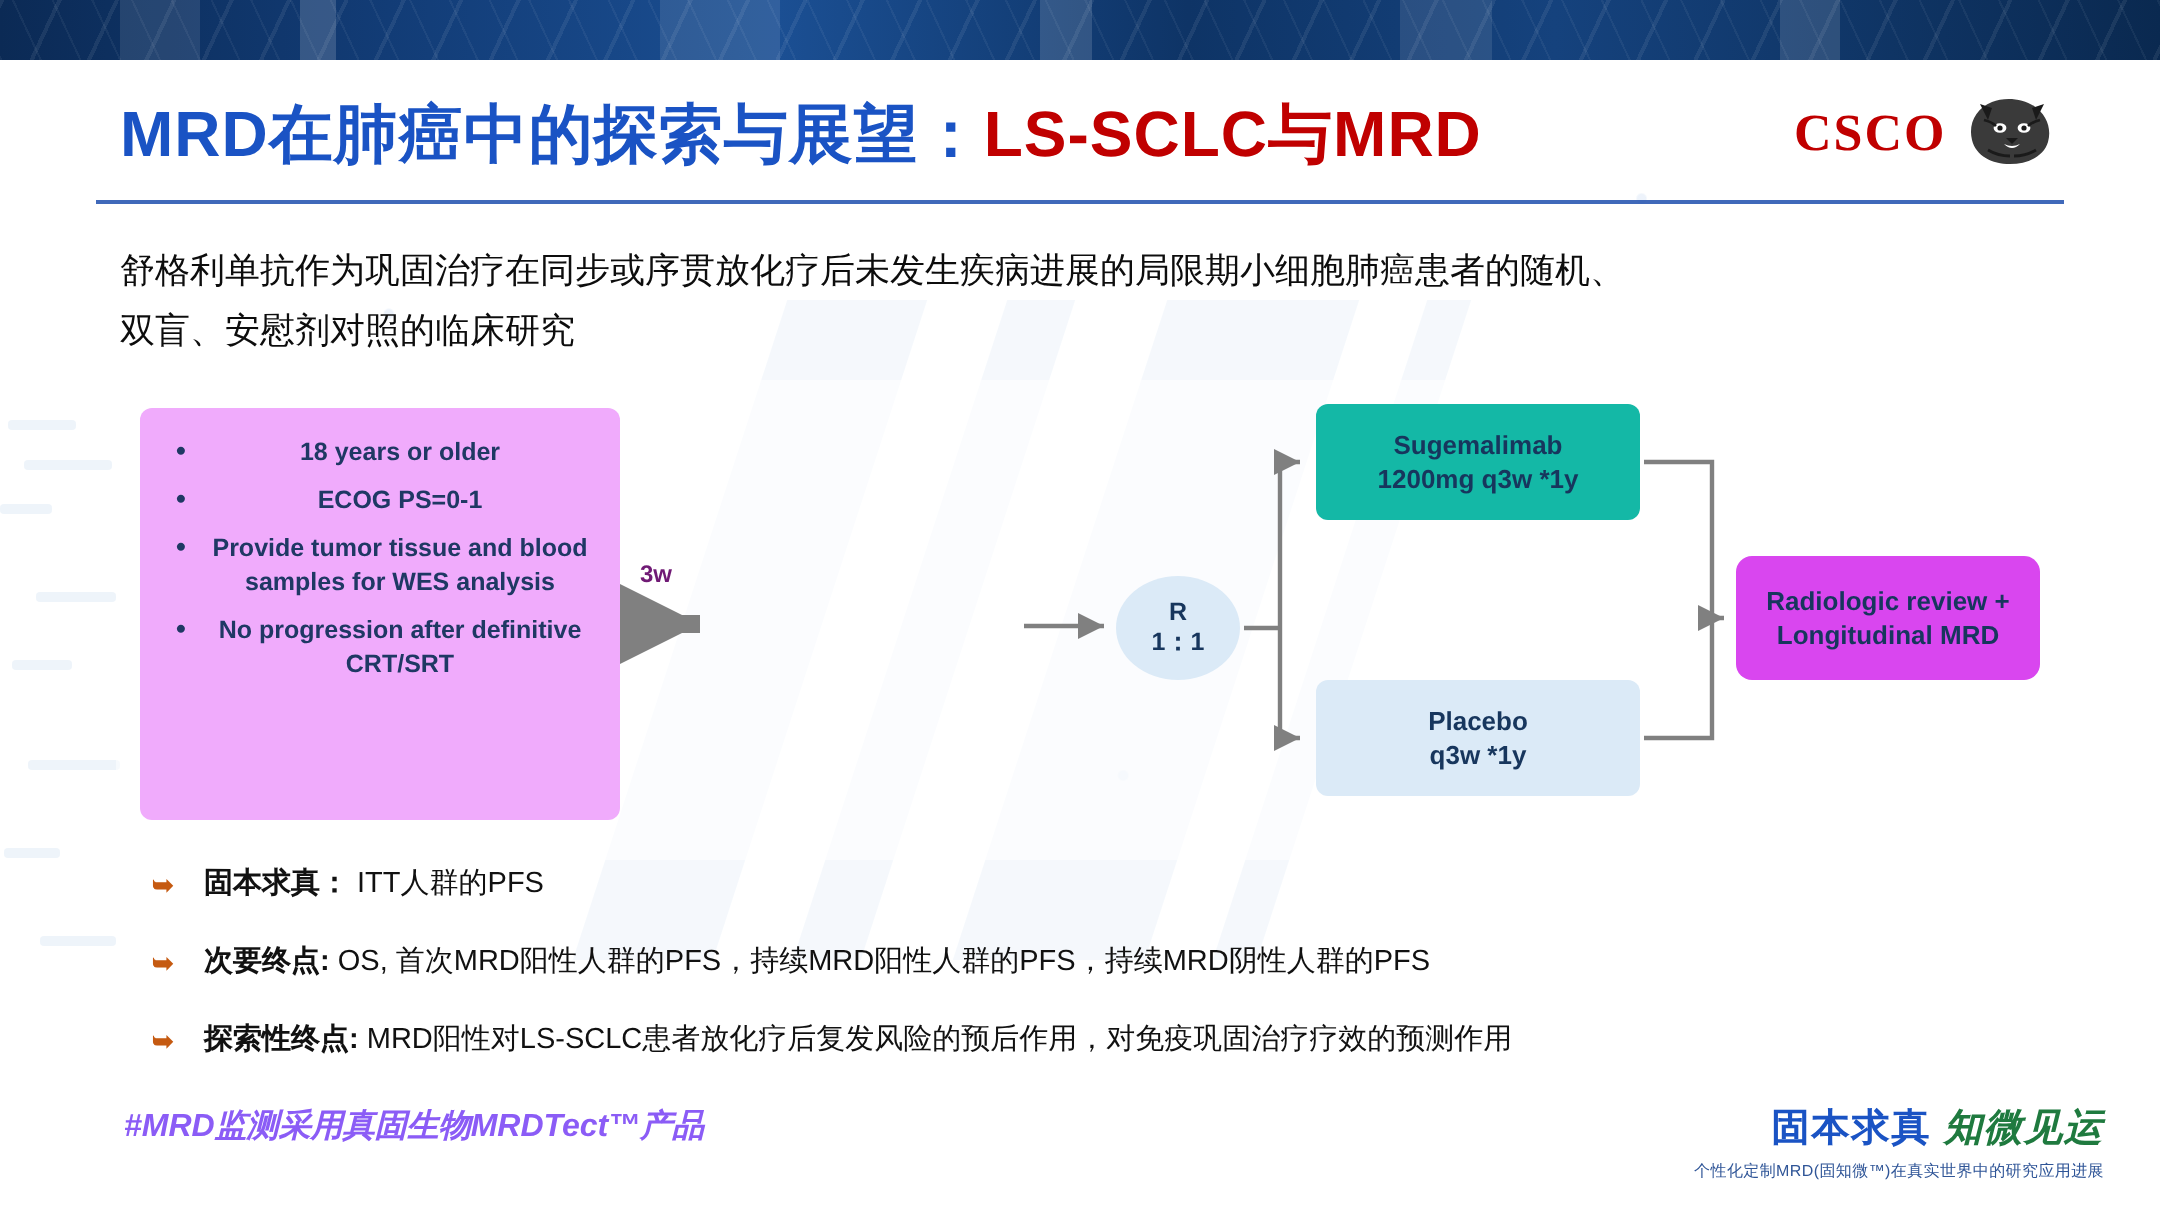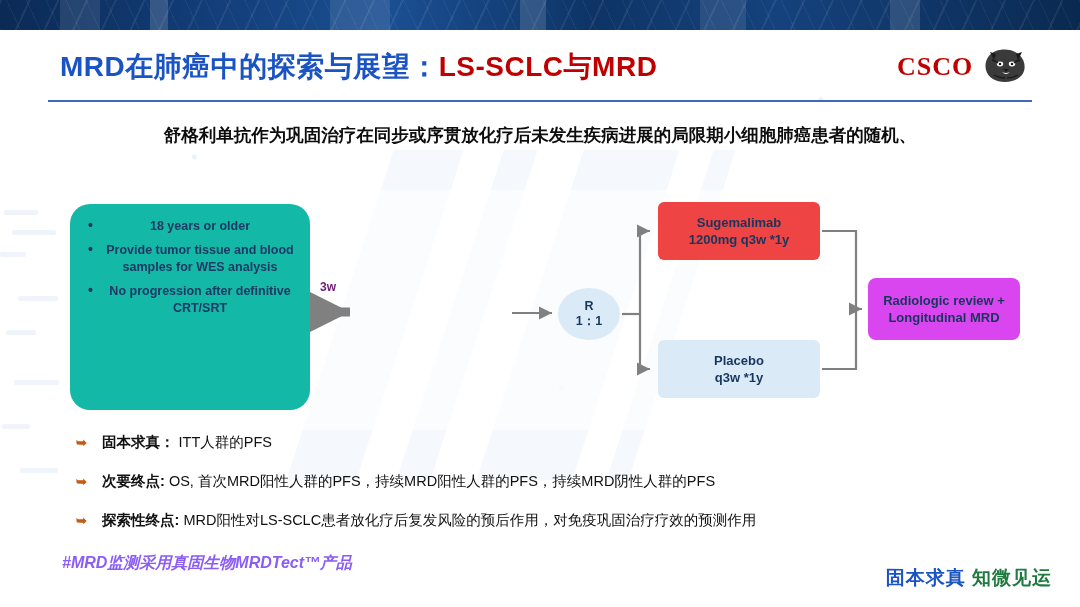--- a/index.html
+++ b/index.html
@@ -34,49 +34,49 @@
       radial-gradient(circle at 76% 12%, rgba(210,225,245,.5) 0 2px, rgba(255,255,255,0) 3px),
       radial-gradient(circle at 52% 62%, rgba(214,228,246,.45) 0 2px, rgba(255,255,255,0) 3px);
     opacity:.8;}
   .wm-left{position:absolute;left:0;top:200px;width:70px;height:330px;opacity:.35;}
   .wm-left i{position:absolute;display:block;background:#cfe0f2;border-radius:2px;}
   .wm-big{position:absolute;left:330px;top:150px;width:430px;height:330px;opacity:.28;}
   .wm-big i{position:absolute;display:block;background:#dce8f6;transform:skewX(-18deg);}
 
   
   .title-wrap{position:absolute;left:60px;top:44px;width:900px;height:46px;}
-  .title{font-size:28px;font-weight:bold;color:#1a53c4;letter-spacing:.5px;line-height:46px;white-space:nowrap;}
+  .title{font-size:32px;font-weight:bold;color:#1a53c4;letter-spacing:.5px;line-height:46px;white-space:nowrap;}
   .title .red{color:#c00000;}
   .title-rule{position:absolute;left:48px;top:100px;width:984px;height:2px;background:#1f4fae;opacity:.85;}
 
   
   .logo{position:absolute;right:48px;top:38px;width:135px;height:52px;}
   .logo .csco{position:absolute;left:0;top:14px;font-size:26px;font-weight:bold;color:#c00000;letter-spacing:1px;font-family:"Liberation Serif", serif;text-align:right;}
   .logo .tiger{position:absolute;right:0;top:2px;width:54px;height:48px;}
 
   
-  .subtitle{position:absolute;left:60px;top:120px;width:960px;text-align:center;
-    font-size:17.5px;font-weight:bold;color:#0d0d0d;line-height:30px;}
+  .subtitle{position:absolute;left:60px;top:120px;width:960px;text-align:left;
+    font-size:17.5px;font-weight:normal;color:#0d0d0d;line-height:30px;}
 
   
   .diagram{position:absolute;left:58px;top:190px;width:964px;height:240px;background:rgba(255,255,255,.55);}
 
   .box{position:absolute;box-sizing:border-box;display:flex;align-items:center;justify-content:center;
     text-align:center;font-weight:bold;color:#17365d;}
-  .elig{left:12px;top:14px;width:240px;height:206px;background:#14b8a6;border-radius:20px;
+  .elig{left:12px;top:14px;width:240px;height:206px;background:#f0abfc;border-radius:6px;
     display:block;padding:14px 10px 10px 14px;}
   .elig ul{margin:0;padding:0 0 0 16px;list-style:none;}
   .elig li{position:relative;font-size:12.5px;font-weight:bold;color:#1f3864;line-height:17px;margin-bottom:7px;}
   .elig li:before{content:"•";position:absolute;left:-12px;top:-1px;color:#1f3864;font-size:14px;}
 
   .radio{left:300px;top:92px;width:152px;height:62px;background:#f6dbdf;border-radius:8px;
     font-size:13px;line-height:17px;color:#17365d;}
   .rnode{left:500px;top:98px;width:62px;height:52px;background:#dbeaf7;border-radius:50%/50%;
     font-size:12.5px;line-height:15px;color:#17365d;}
-  .sug{left:600px;top:12px;width:162px;height:58px;background:#ef4444;border-radius:6px;
+  .sug{left:600px;top:12px;width:162px;height:58px;background:#14b8a6;border-radius:6px;
     font-size:13px;line-height:17px;color:#17365d;}
   .plac{left:600px;top:150px;width:162px;height:58px;background:#dbeaf7;border-radius:6px;
     font-size:13px;line-height:17px;color:#17365d;}
   .rev{left:810px;top:88px;width:152px;height:62px;background:#d946ef;border-radius:8px;
     font-size:13px;line-height:17px;color:#17365d;}
   .lbl3w{position:absolute;left:262px;top:90px;font-size:12px;font-weight:bold;color:#701a75;}
 
   .diagram svg{position:absolute;left:0;top:0;width:964px;height:240px;}
 
   
@@ -84,21 +84,21 @@
   .ep{position:relative;padding-left:30px;margin-bottom:19px;font-size:14.5px;color:#111;line-height:20px;}
   .ep .arrow{position:absolute;left:4px;top:1px;color:#c55a11;font-size:13px;font-weight:bold;}
   .ep b{font-weight:bold;color:#111;}
 
   
   .footnote{position:absolute;left:62px;top:553px;font-size:16px;font-style:italic;font-weight:bold;color:#8b5cf6;}
 
   
   .brand{position:absolute;right:28px;bottom:16px;width:270px;text-align:right;}
   .brand .b1{font-size:19px;font-weight:bold;color:#1a53c4;letter-spacing:1px;}
-  .brand .b1 .g{color:#1f7a3f;}
+  .brand .b1 .g{color:#1f7a3f;font-style:italic;}
   .brand .b2{font-size:8px;color:#2f5597;margin-top:3px;letter-spacing:.2px;}
 </style>
 </head>
 <body>
 
 <div class="slide">
 
   <div class="topband">
     <span class="blk b1"></span>
       <span class="blk b2"></span>
@@ -155,20 +155,21 @@
         <path d="M14 20 q4 1 6 3"></path>
           <path d="M42 20 q-4 1 -6 3"></path>
         <path d="M16 35 q5 3 11 3"></path>
           <path d="M40 35 q-5 3 -11 3"></path>
       </g>
     </svg>
   </div>
 
   <div class="subtitle">
     <div>舒格利单抗作为巩固治疗在同步或序贯放化疗后未发生疾病进展的局限期小细胞肺癌患者的随机、</div>
+    <div>双盲、安慰剂对照的临床研究</div>
   </div>
 
   <div class="diagram">
 
     <svg viewBox="0 0 964 240">
       <defs>
         <marker id="ah" markerWidth="8" markerHeight="8" refX="6" refY="3" orient="auto">
           <path d="M0,0 L6,3 L0,6 z" fill="#808080"></path>
         </marker>
       </defs>
@@ -181,20 +182,21 @@
       <path d="M582 124 L582 41 L592 41" stroke="#808080" stroke-width="2.2" fill="none" marker-end="url(#ah)"></path>
       <path d="M582 124 L582 179 L592 179" stroke="#808080" stroke-width="2.2" fill="none" marker-end="url(#ah)"></path>
 
       <path d="M764 41 L798 41 L798 119 L804 119" stroke="#808080" stroke-width="2.2" fill="none" marker-end="url(#ah)"></path>
       <path d="M764 179 L798 179 L798 119" stroke="#808080" stroke-width="2.2" fill="none"></path>
     </svg>
 
     <div class="box elig">
       <ul>
         <li>18 years or older</li>
+        <li>ECOG PS=0-1</li>
         <li>Provide tumor tissue and blood samples for WES analysis</li>
         <li>No progression after definitive CRT/SRT</li>
       </ul>
     </div>
 
     <div class="lbl3w">3w</div>
 
 
     <div class="box rnode">
       <div>
@@ -243,15 +245,16 @@
     </div>
   </div>
 
   <div class="footnote">#MRD监测采用真固生物MRDTect™产品</div>
 
   <div class="brand">
     <div class="b1">
       <span>固本求真</span>
       <span class="g">知微见运</span>
     </div>
+    <div class="b2">个性化定制MRD(固知微™)在真实世界中的研究应用进展</div>
   </div>
 
 </div>
 
 </body></html>

